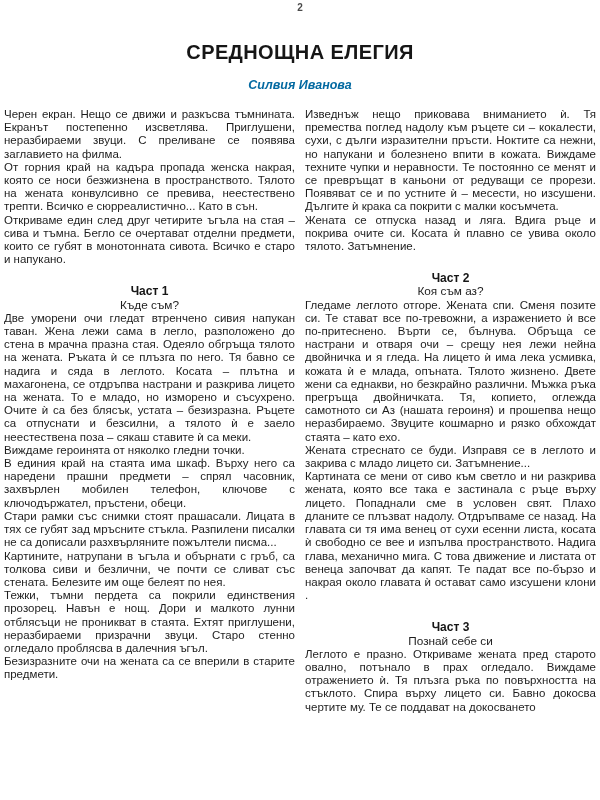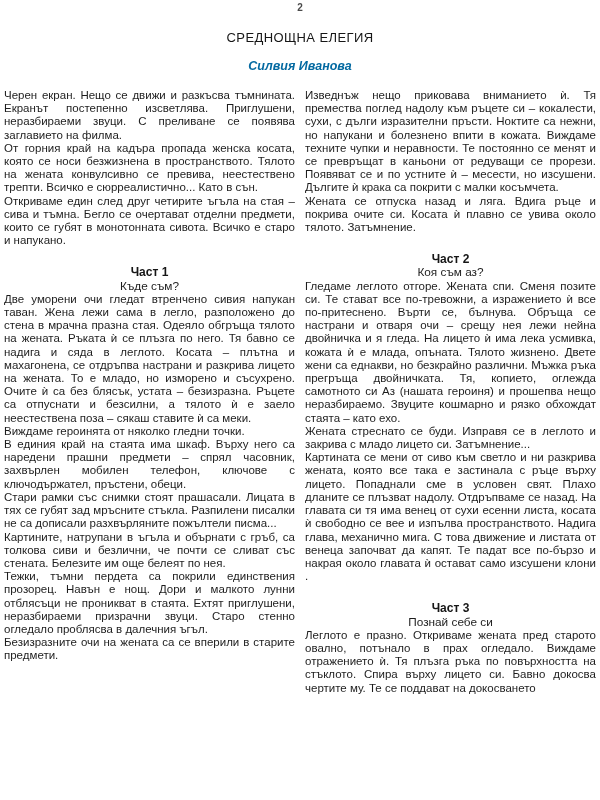--- a/index.html
+++ b/index.html
@@ -23,24 +23,24 @@
   }
   .page-number {
     text-align: center;
     font-size: 10px;
     font-weight: bold;
     color: #4a4a4a;
     height: 12px;
   }
   .doc-title {
     text-align: center;
-    font-size: 13px;
-    font-weight: normal;
+    font-size: 20px;
+    font-weight: bold;
     letter-spacing: 0.4px;
-    margin: 16px 0 0 0;
+    margin: 27px 0 0 0;
     color: #161616;
   }
   .doc-author {
     text-align: center;
     font-size: 12.5px;
     font-weight: bold;
     font-style: italic;
     margin-top: 14px;
     color: #0369a1;
   }
@@ -81,21 +81,21 @@
   <div class="page-number">2</div>
 
   <div class="doc-title">СРЕДНОЩНА ЕЛЕГИЯ</div>
 
   <div class="doc-author">Силвия Иванова</div>
 
   <div class="columns">
 
     <div class="column">
       <p class="para">Черен екран. Нещо се движи и разкъсва тъмнината. Екранът постепенно изсветлява. Приглушени, неразбираеми звуци. С преливане се появява заглавието на филма.</p>
-      <p class="para">От горния край на кадъра пропада женска косата, която се носи безжизнена в пространството. Тялото на жената конвулсивно се превива, неестествено трепти. Всичко е сюрреалистично... Като в сън.</p>
+      <p class="para">От горния край на кадъра пропада женска накрая, която се носи безжизнена в пространството. Тялото на жената конвулсивно се превива, неестествено трепти. Всичко е сюрреалистично... Като в сън.</p>
       <p class="para">Откриваме един след друг четирите ъгъла на стая – сива и тъмна. Бегло се очертават отделни предмети, които се губят в монотонната сивота. Всичко е старо и напукано.</p>
       <p class="part-heading">Част 1</p>
       <p class="part-subheading">Къде съм?</p>
       <p class="para">Две уморени очи гледат втренчено сивия напукан таван. Жена лежи сама в легло, разположено до стена в мрачна празна стая. Одеяло обгръща тялото на жената. Ръката ѝ се плъзга по него. Тя бавно се надига и сяда в леглото. Косата – плътна и махагонена, се отдръпва настрани и разкрива лицето на жената. То е младо, но изморено и съсухрено. Очите ѝ са без блясък, устата – безизразна. Ръцете са отпуснати и безсилни, а тялото ѝ е заело неестествена поза – сякаш ставите ѝ са меки.</p>
       <p class="para">Виждаме героинята от няколко гледни точки.</p>
       <p class="para">В единия край на стаята има шкаф. Върху него са наредени прашни предмети – спрял часовник, захвърлен мобилен телефон, ключове с ключодържател, пръстени, обеци.</p>
       <p class="para">Стари рамки със снимки стоят прашасали. Лицата в тях се губят зад мръсните стъкла. Разпилени писалки не са дописали разхвърляните пожълтели писма...</p>
       <p class="para">Картините, натрупани в ъгъла и обърнати с гръб, са толкова сиви и безлични, че почти се сливат със стената. Белезите им още белеят по нея.</p>
       <p class="para">Тежки, тъмни пердета са покрили единствения прозорец. Навън е нощ. Дори и малкото лунни отблясъци не проникват в стаята. Ехтят приглушени, неразбираеми призрачни звуци. Старо стенно огледало проблясва в далечния ъгъл.</p>
       <p class="para">Безизразните очи на жената са се вперили в старите предмети.</p>

